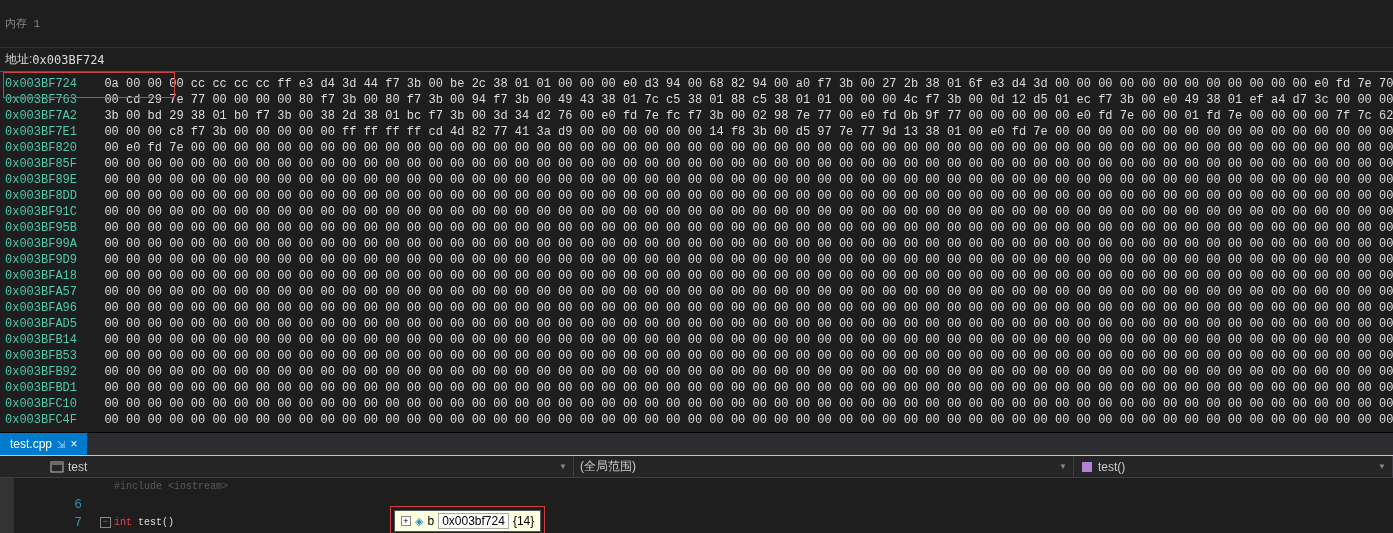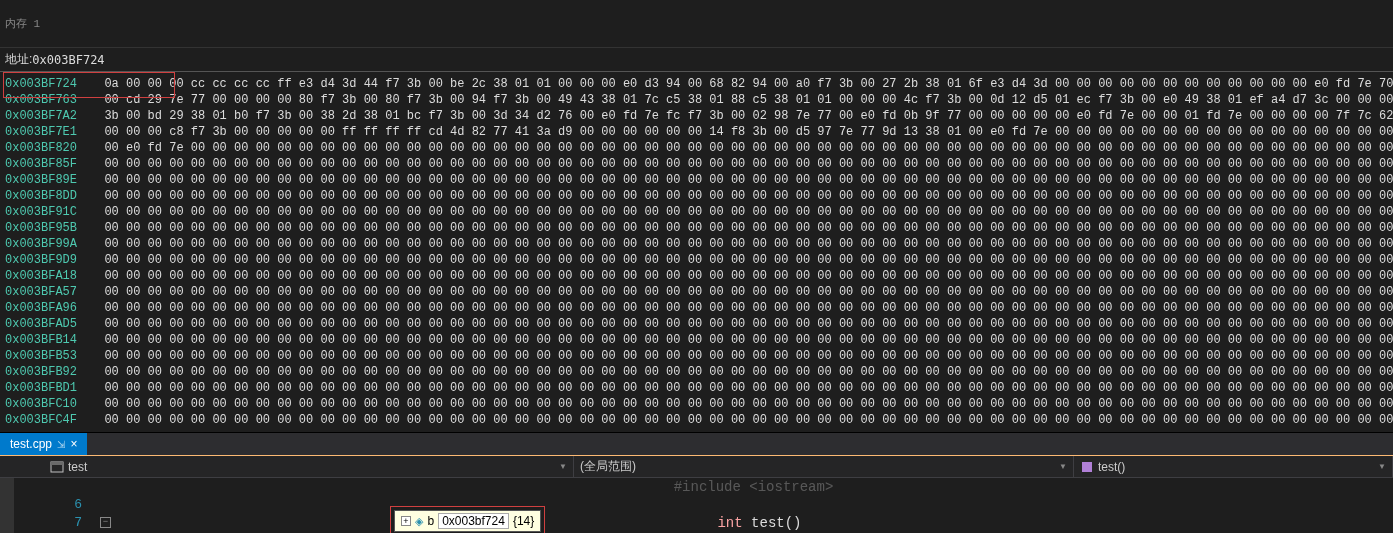--- a/index.html
+++ b/index.html
@@ -138,24 +138,23 @@
     margin-top: 3px;
   }
   .code-lines {
     position: relative;
     flex:1;
   }
   .code-line {
     height: 18px;
     line-height:18px;
     white-space: pre;
-    font-size:14px;
-    text-align:center;
-  }
-  .kw { color: #fca5a5; margin-left: 12px; }
+    font-size:10px;
+  }
+  .kw { color: #ef4444; }
   .num { color: #b5cea8; }
   .txt { color: #dcdcdc; }
   .current-line {
     background: rgba(100,100,40,0.35);
     border-top:1px solid #b5a642;
     border-bottom:1px solid #b5a642;
   }
   .green-bar { display:inline-block; width:4px; height:18px; background:#3a8f3a; vertical-align:top; margin-right:6px; }
   .tooltip {
     position: absolute;

